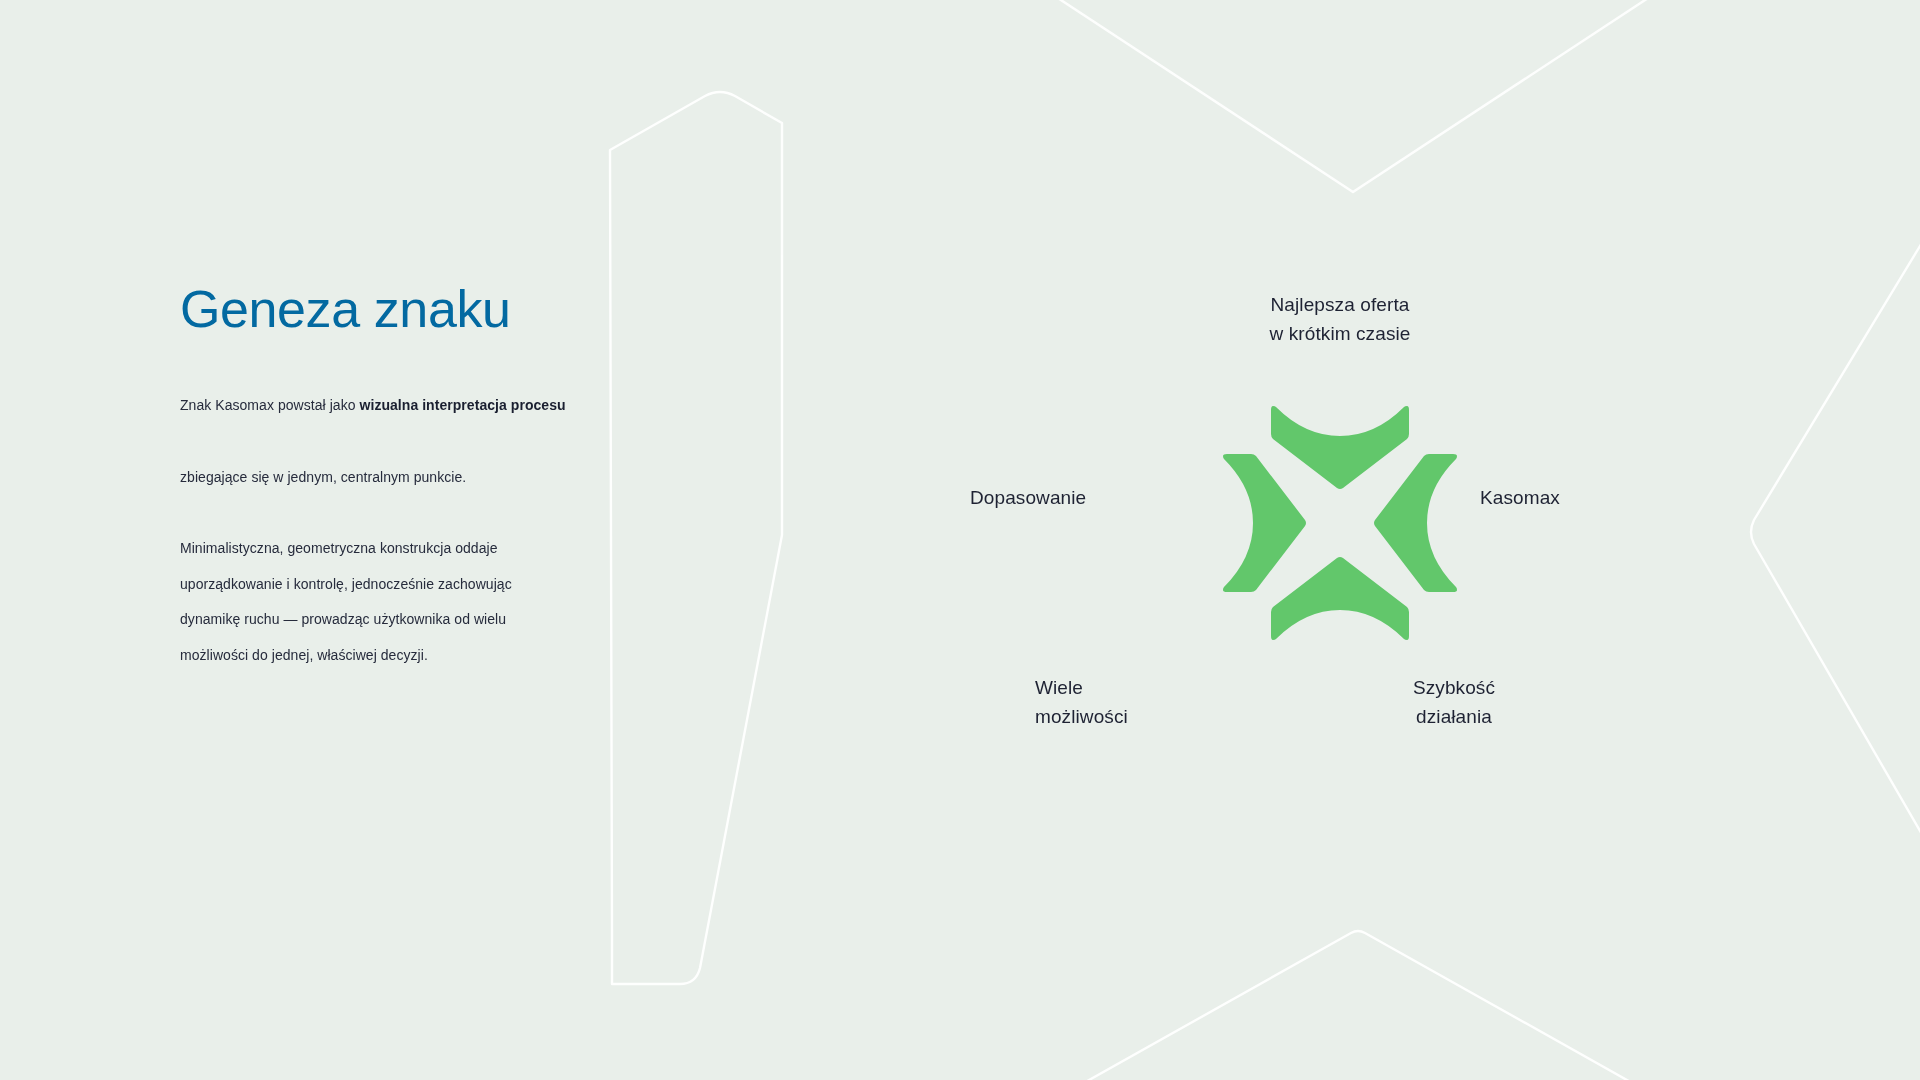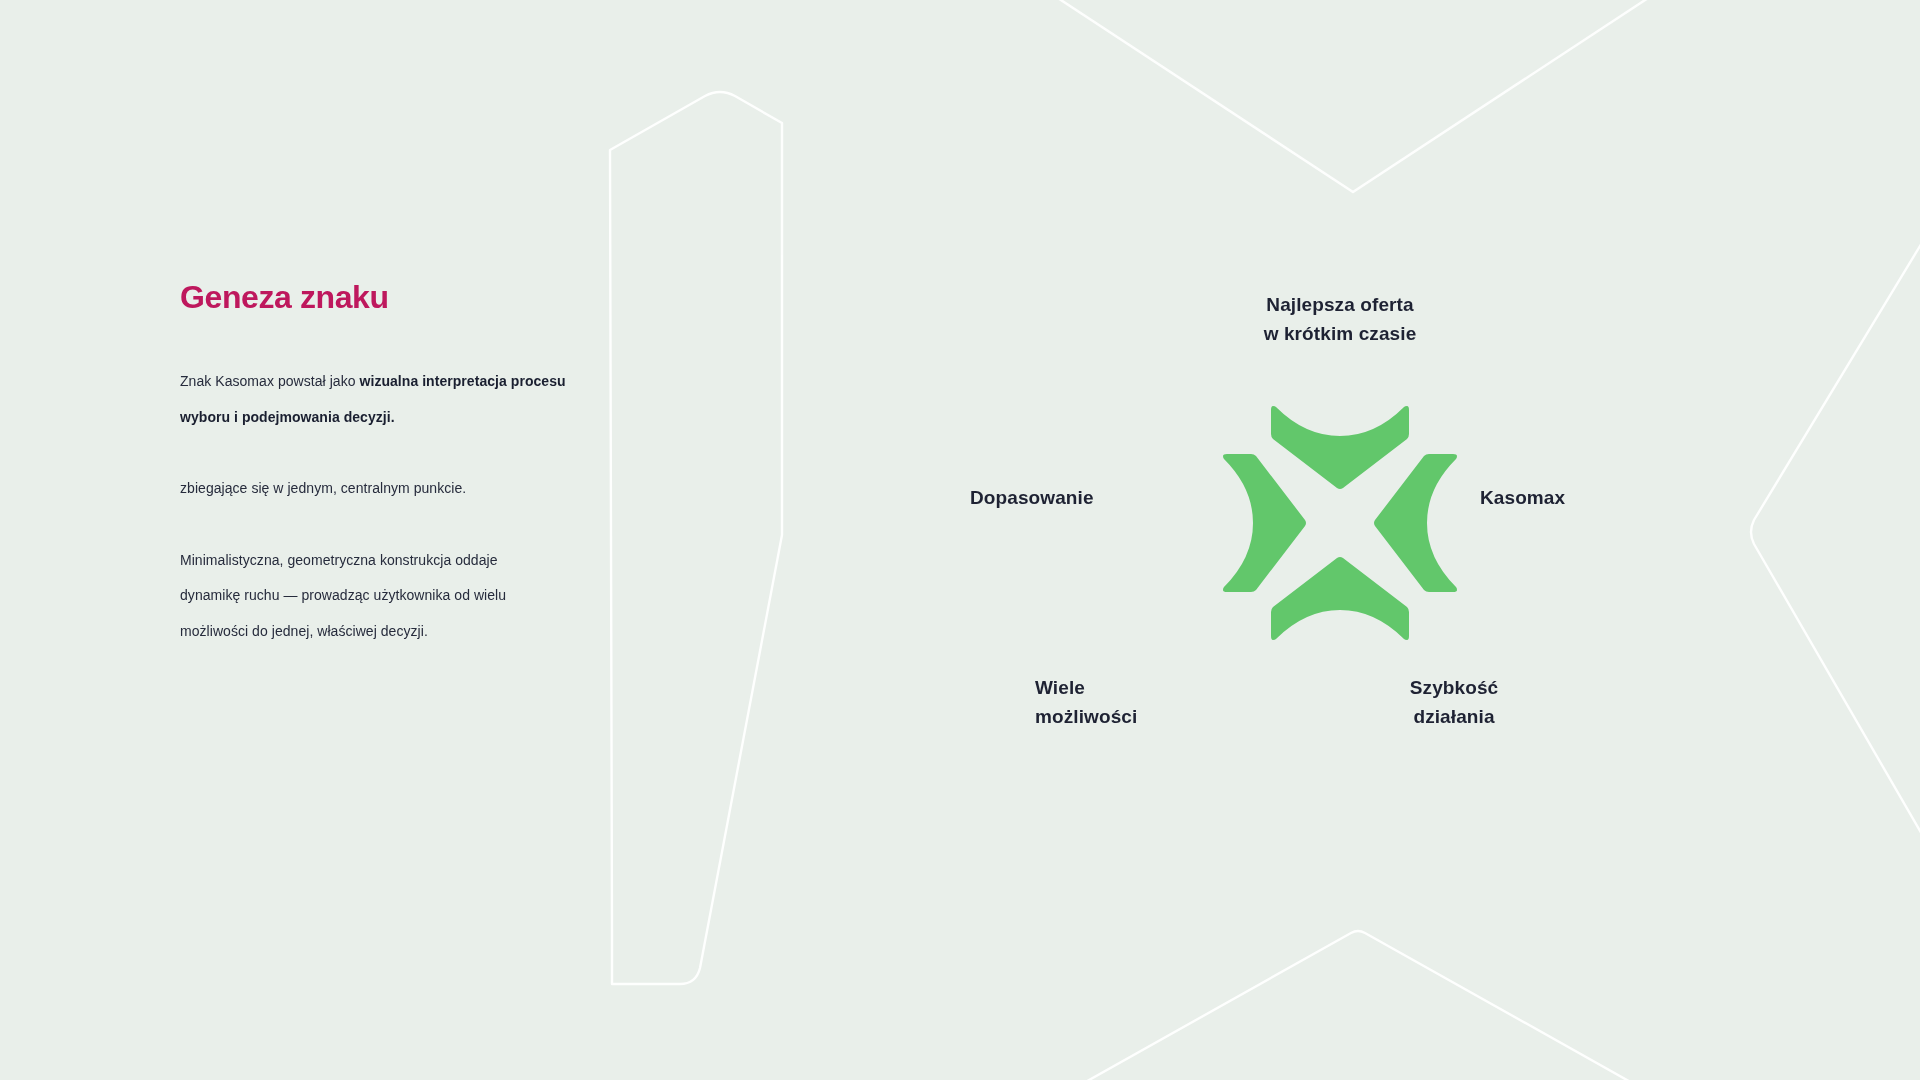--- a/index.html
+++ b/index.html
@@ -36,26 +36,26 @@
 
   
   .text-col {
     position: absolute;
     left: 180px;
     top: 278px;
     width: 580px;
   }
 
   .page-title {
-    font-size: 32px;
-    font-weight: 700;
+    font-size: 52px;
+    font-weight: 400;
     letter-spacing: -0.4px;
     line-height: 1.2;
     margin: 0 0 48px 0;
-    color: #be185d;
+    color: #0369a1;
   }
 
   .para {
     font-size: 14px;
     line-height: 35.5px;
     color: #262b3c;
     margin: 0 0 36px 0;
     letter-spacing: 0.05px;
   }
   .para:last-child { margin-bottom: 0; }
@@ -79,21 +79,21 @@
     left: 235px;
     top: 108px;
     width: 250px;
     height: 250px;
   }
   .mark-wrap svg { display: block; }
 
   .d-label {
     position: absolute;
     font-size: 19px;
-    font-weight: 700;
+    font-weight: 400;
     line-height: 29px;
     color: #1e2233;
     white-space: pre-line;
     letter-spacing: 0.1px;
   }
 
   .lbl-top {
     left: 180px;
     top: 0px;
     width: 360px;
@@ -142,29 +142,29 @@
 </svg>
 
 <div class="page">
 
   <section class="text-col">
 
     <h1 class="page-title">Geneza znaku</h1>
 
     <p class="para">
       <span class="ln"><span>Znak Kasomax powstał jako </span><strong>wizualna interpretacja procesu</strong></span>
-      <strong class="ln">wyboru i podejmowania decyzji.</strong>
     </p>
 
     <p class="para">
       <span class="ln">zbiegające się w jednym, centralnym punkcie.</span>
     </p>
 
     <p class="para">
       <span class="ln">Minimalistyczna, geometryczna konstrukcja oddaje</span>
+      <span class="ln">uporządkowanie i kontrolę, jednocześnie zachowując</span>
       <span class="ln">dynamikę ruchu — prowadząc użytkownika od wielu</span>
       <span class="ln">możliwości do jednej, właściwej decyzji.</span>
     </p>
 
   </section>
 
   <section class="diagram">
 
     <div class="d-label lbl-top">Najlepsza oferta
 w krótkim czasie</div>

